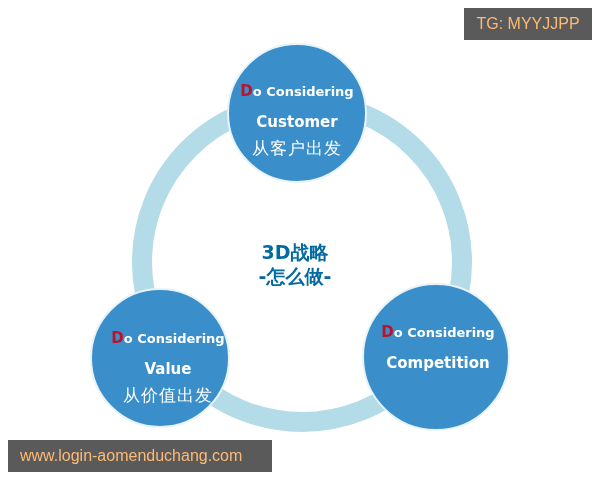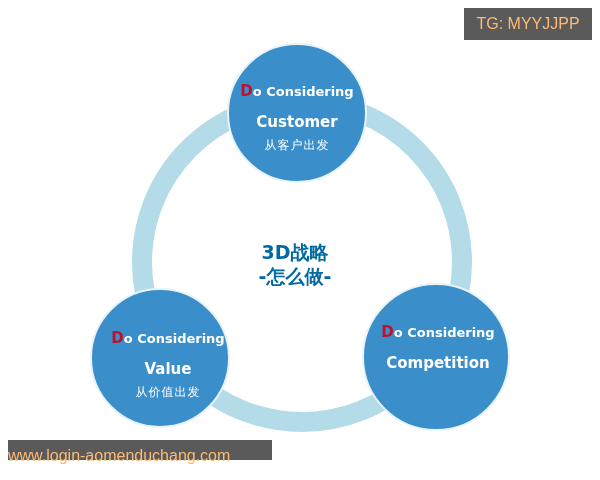--- a/index.html
+++ b/index.html
@@ -2,25 +2,25 @@
 <html><head>
   <meta charset="utf-8">
   <style>
     html, body { margin:0; padding:0; }
     body { width:600px; height:480px; background:#ffffff; position:relative; overflow:hidden; font-family:"DejaVu Sans", sans-serif; }
     #diagram { position:absolute; left:0; top:0; width:600px; height:480px; }
     .node-text { position:absolute; text-align:center; color:#ffffff; }
     .node-text .l1 { font-size:13px; font-weight:bold; letter-spacing:0px; }
     .node-text .l1 .d { color:#c0112b; font-size:15px; }
     .node-text .l2 { font-size:15px; font-weight:bold; margin-top:13px; }
-    .node-text .l3 { font-size:12px; margin-top:6px; letter-spacing:1px;font-family:Liberation Serif, serif; }
+    .node-text .l3 { font-size:17px; margin-top:6px; letter-spacing:1px;font-family:Liberation Serif, serif; }
     .center-text { position:absolute; left:230px; top:240px; width:130px; text-align:center; color:#0369a1; font-weight:bold; font-size:19px; line-height:24px; }
     .badge { position:absolute; background:#5a5a5a; color:#fdba74; font-family:"Liberation Sans", sans-serif; }
     .badge-tg { left:464px; top:8px; width:128px; height:32px; line-height:32px; font-size:16px; text-align:center; }
-    .badge-url { left:8px; top:440px; width:264px; height:20px; line-height:32px; font-size:16px; box-sizing:border-box; }
+    .badge-url { left:8px; top:440px; width:264px; height:32px; line-height:32px; font-size:16px; padding-left:12px; box-sizing:border-box; }
   </style>
 </head>
 <body>
 
 <svg id="diagram" width="600" height="480" viewBox="0 0 600 480">
   <circle cx="302" cy="262" r="160" fill="none" stroke="#b3dbe8" stroke-width="20"></circle>
   <circle cx="297" cy="113" r="69" fill="#3a8fcb" stroke="#e8f3f9" stroke-width="2"></circle>
   <circle cx="160" cy="358" r="69" fill="#3a8fcb" stroke="#e8f3f9" stroke-width="2"></circle>
   <circle cx="436" cy="357" r="73" fill="#3a8fcb" stroke="#e8f3f9" stroke-width="2"></circle>
 </svg>

